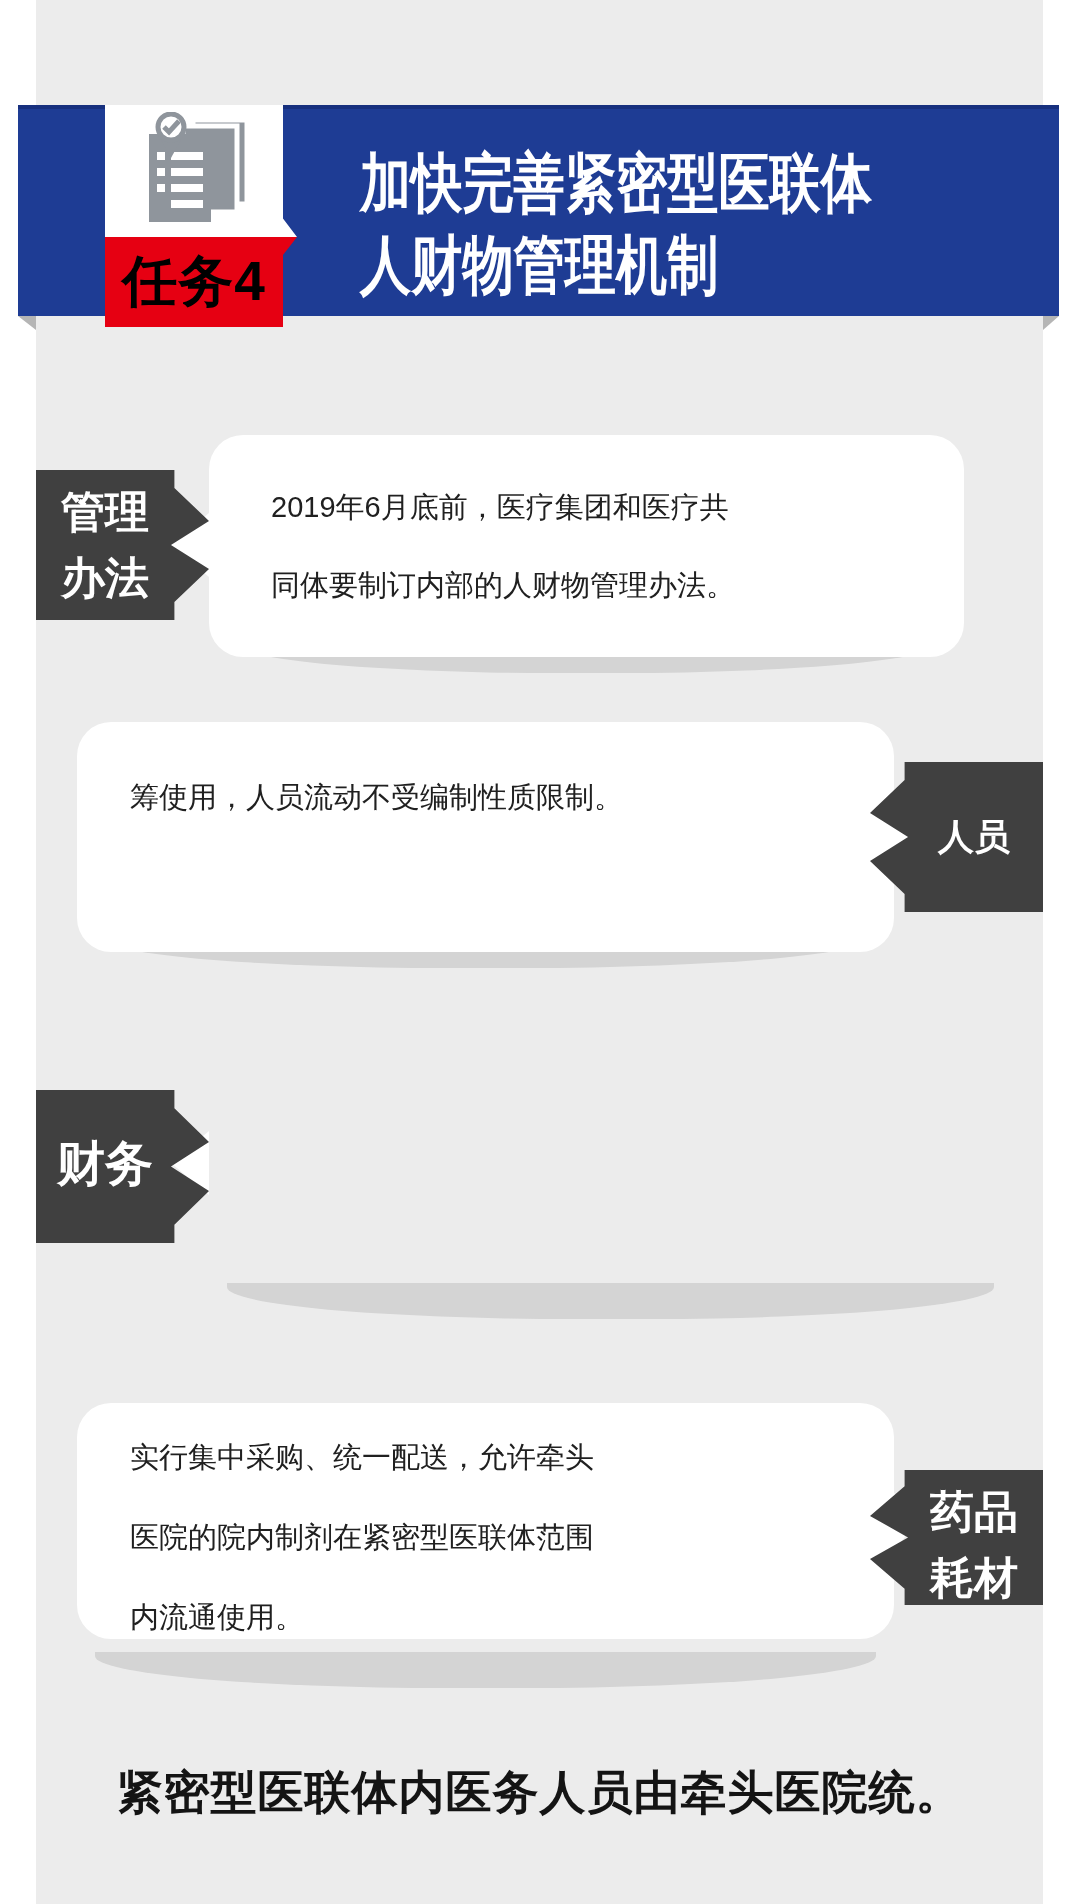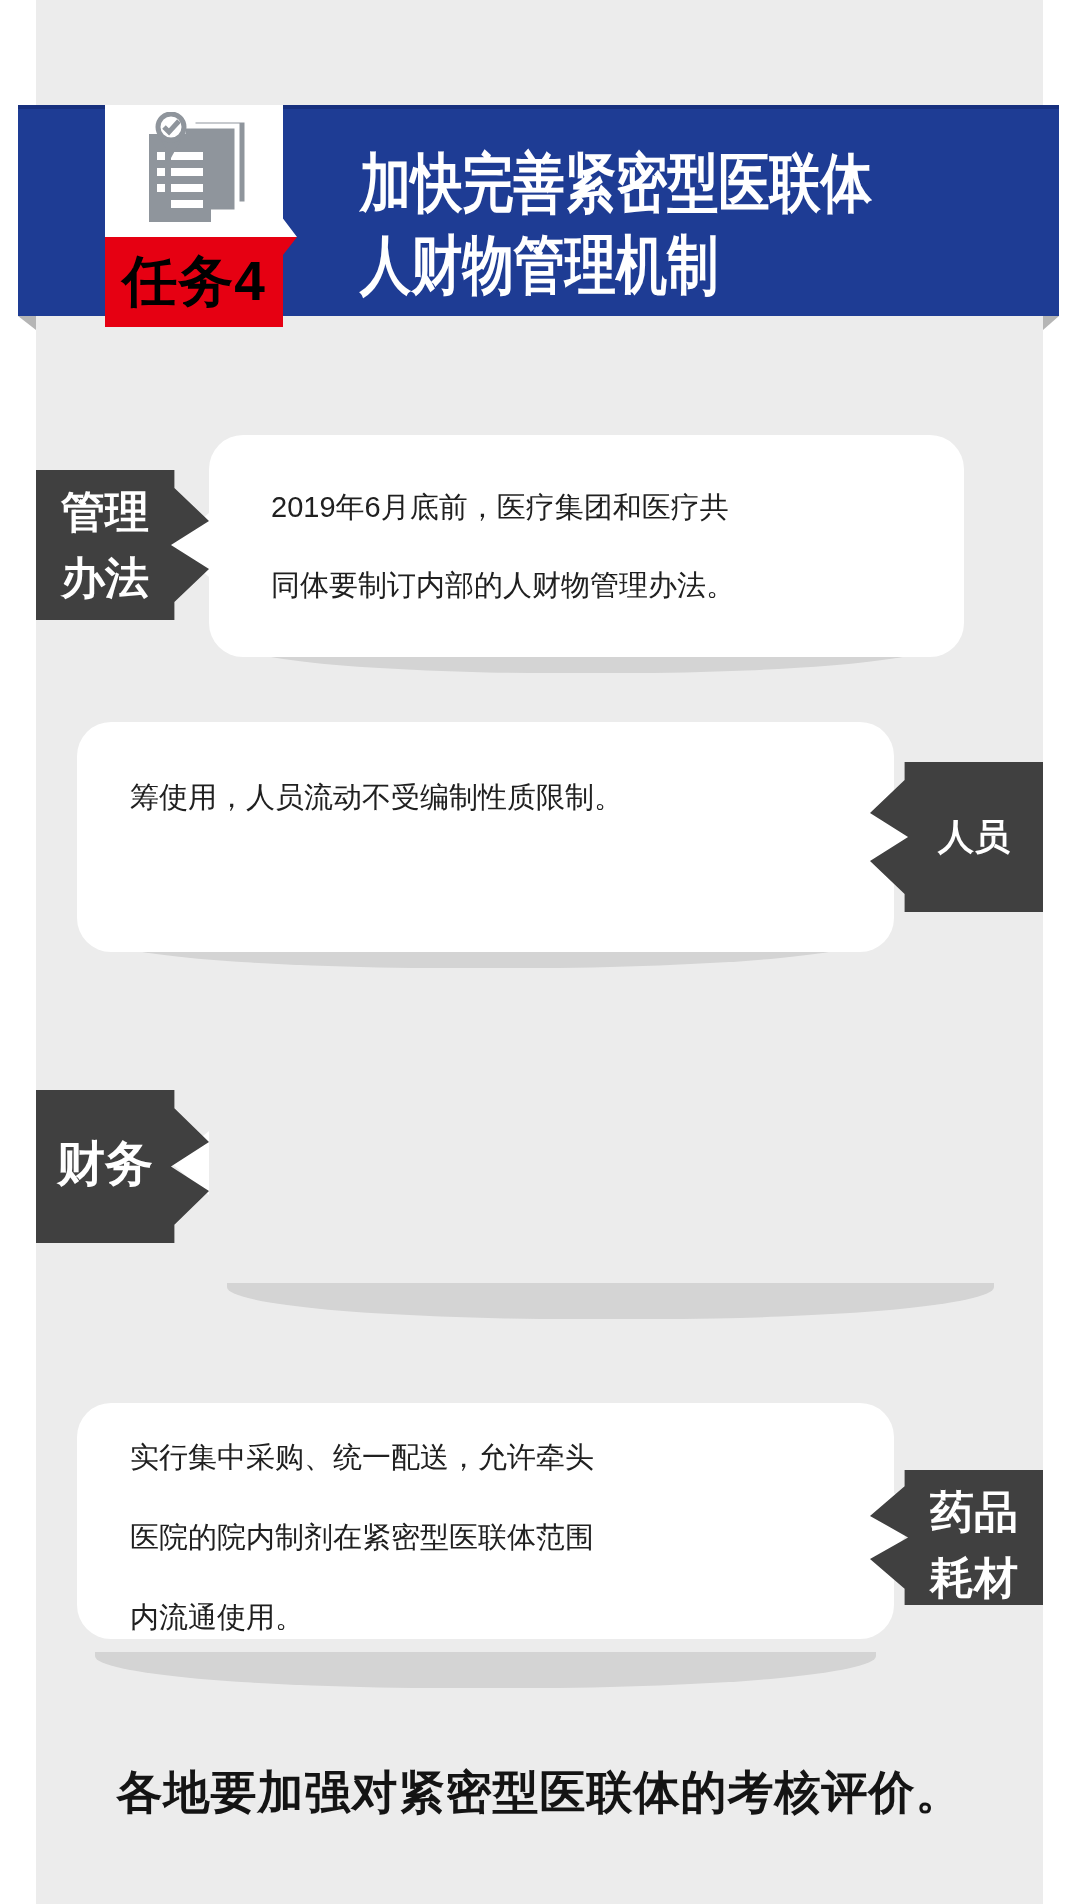--- a/index.html
+++ b/index.html
@@ -148,14 +148,14 @@
       <div>医院的院内制剂在紧密型医联体范围</div>
       <div>内流通使用。</div>
     </div>
   </div>
   <div class="tail t-right t4"></div>
   <div class="label right-label l4">
     <div>药品</div>
     <div>耗材</div>
   </div>
 
-  <div class="footer">各地要加强对紧密型医联体的考核评价。</div>
+  <div class="footer">紧密型医联体内医务人员由牵头医院统。</div>
 </div>
 
 </body></html>

